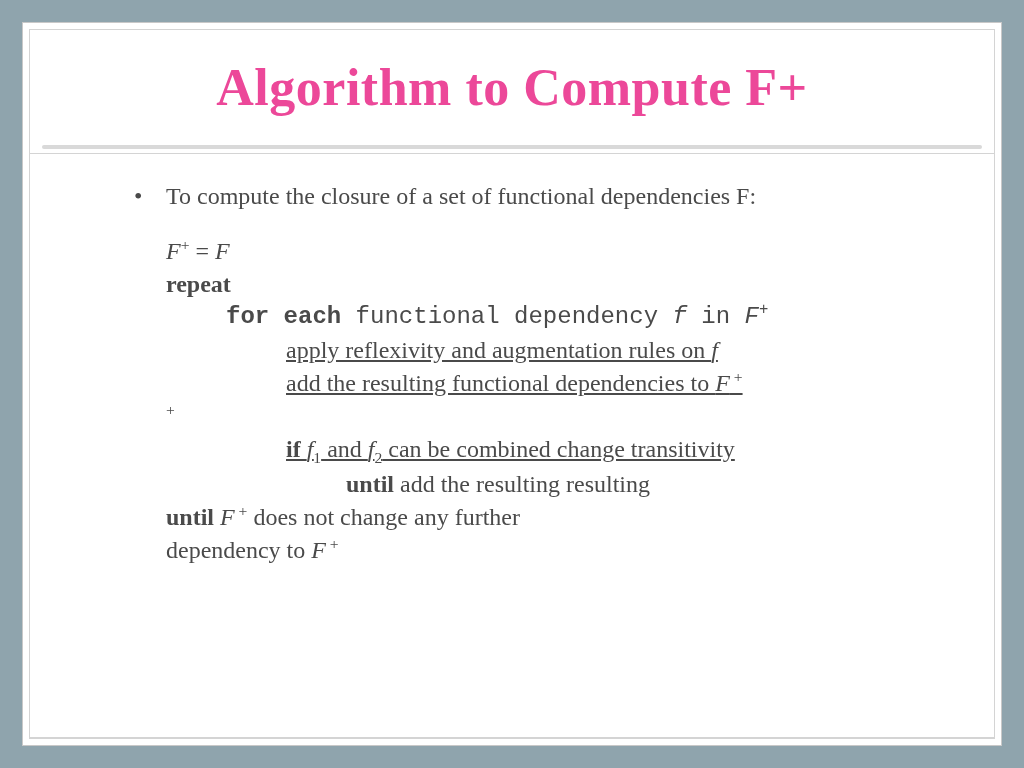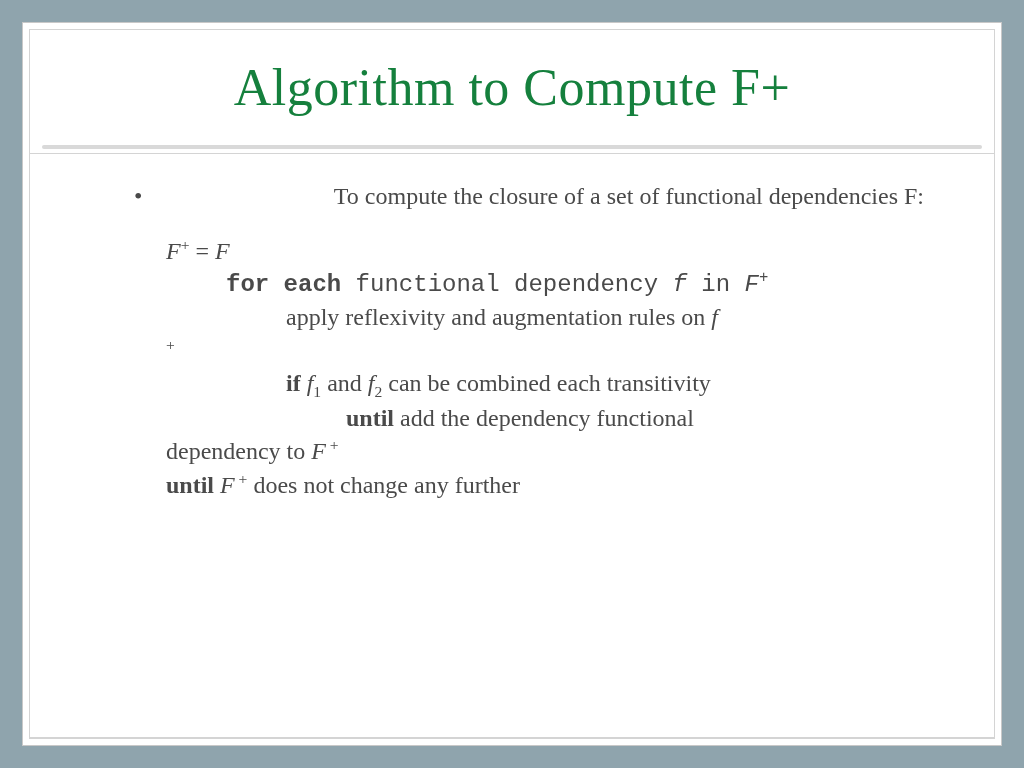--- a/index.html
+++ b/index.html
@@ -25,22 +25,22 @@
     border: 1px solid #d4d4d4;
     display: flex;
     flex-direction: column;
   }
   .title-box {
     padding: 28px 40px 28px 40px;
     text-align: center;
   }
   .title-box h1 {
     font-size: 52px;
-    font-weight: 400;
-    color: #15803d;
+    font-weight: 700;
+    color: #ec4899;
     letter-spacing: 0.5px;
   }
   .divider {
     height: 4px;
     background: #d9d9d9;
     margin: 0 12px 4px 12px;
     border-radius: 2px;
   }
   .thin-line {
     height: 1px;
@@ -57,28 +57,28 @@
   .bullet-row {
     display: flex;
     margin-bottom: 8px;
   }
   .bullet-dot {
     width: 36px;
     flex-shrink: 0;
     text-align: left;
     padding-left: 4px;
   }
-  .bullet-text { flex: 1; text-align: right; }
+  .bullet-text { flex: 1; }
   .algo {
     margin-top: 22px;
     margin-left: 36px;
   }
   .algo-line { }
   .i1 { padding-left: 60px; font-family: Liberation Mono, monospace; }
-  .i2 { padding-left: 120px; }
+  .i2 { padding-left: 120px; text-decoration: underline; }
   .i3 { padding-left: 180px; }
   .ital { font-style: italic; }
   .sup { font-size: 0.65em; vertical-align: super; font-style: normal; }
   .sub { font-size: 0.65em; vertical-align: sub; font-style: normal; }
   .bottom-line {
     height: 1px;
     background: #d4d4d4;
   }
 </style>
 </head>
@@ -100,49 +100,55 @@
         <div class="bullet-dot">•</div>
         <div class="bullet-text">To compute the closure of a set of functional dependencies F:</div>
       </div>
 
       <div class="algo">
 
         <div class="algo-line">
           <span class="ital">F</span><span class="sup">+</span><span> = </span><span class="ital">F</span>
         </div>
 
+        <div class="algo-line">
+          <strong>repeat</strong>
+        </div>
 
         <div class="algo-line i1">
           <strong>for each</strong><span> functional dependency </span><span class="ital">f </span><span>in </span><span class="ital">F</span><span class="sup">+</span>
         </div>
 
         <div class="algo-line i2">
           <span> apply reflexivity and augmentation rules on </span><span class="ital">f</span>
         </div>
 
+        <div class="algo-line i2">
+          <span> add the resulting functional dependencies to </span><span class="ital">F</span><span class="sup"> +</span>
+        </div>
 
 
         <div class="algo-line">
           <span class="sup">+</span>
         </div>
 
         <div class="algo-line i2">
-          <strong>if </strong><span class="ital">f</span><span class="sub">1</span><span> and </span><span class="ital">f</span><span class="sub">2</span><span> can be combined each transitivity</span>
+          <strong>if </strong><span class="ital">f</span><span class="sub">1</span><span> and </span><span class="ital">f</span><span class="sub">2</span><span> can be combined change transitivity</span>
         </div>
 
         <div class="algo-line i3">
-          <strong>until</strong><span> add the dependency functional</span>
+          <strong>until</strong><span> add the resulting resulting</span>
+        </div>
+
+        <div class="algo-line">
+          <strong>until </strong><span class="ital">F</span><span class="sup"> +</span><span> does not change any further</span>
         </div>
 
         <div class="algo-line">
           <span>dependency to </span><span class="ital">F</span><span class="sup"> +</span>
-        </div>
-
-        <div class="algo-line">
-          <strong>until </strong><span class="ital">F</span><span class="sup"> +</span><span> does not change any further</span>
         </div>
 
       </div>
 
     </div>
 
     <div class="bottom-line"></div>
 
   </div>
 </div>

